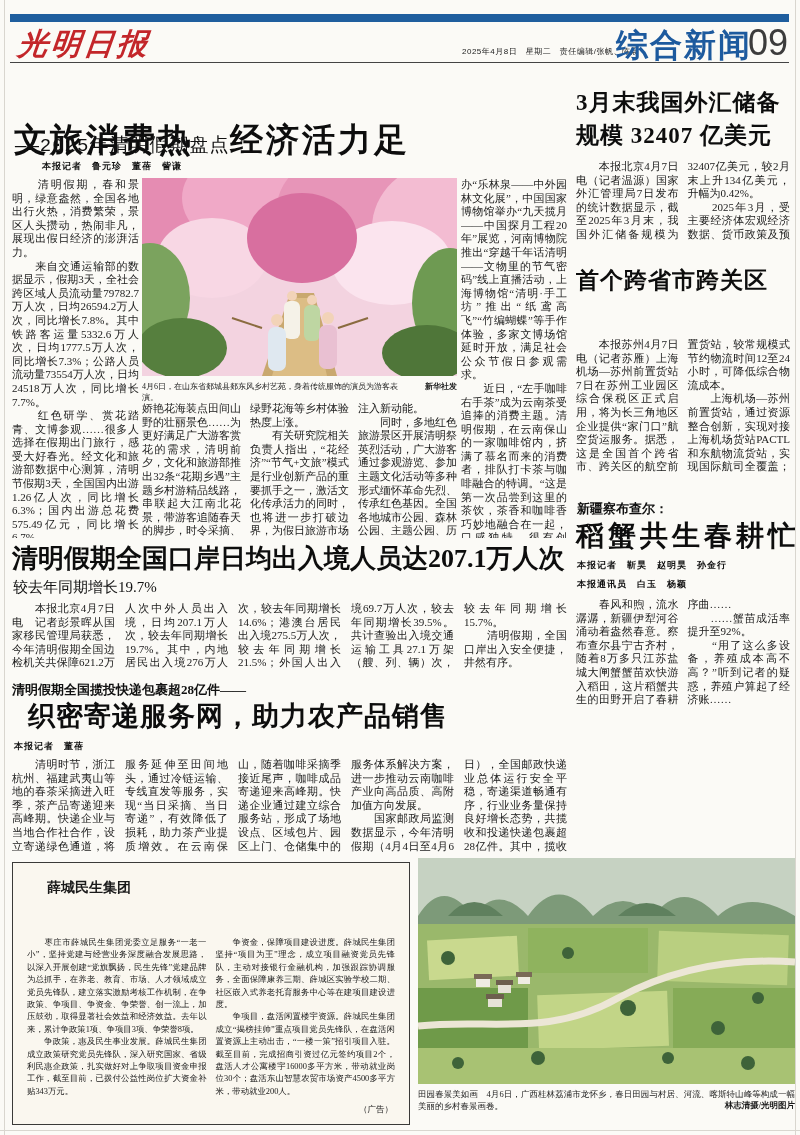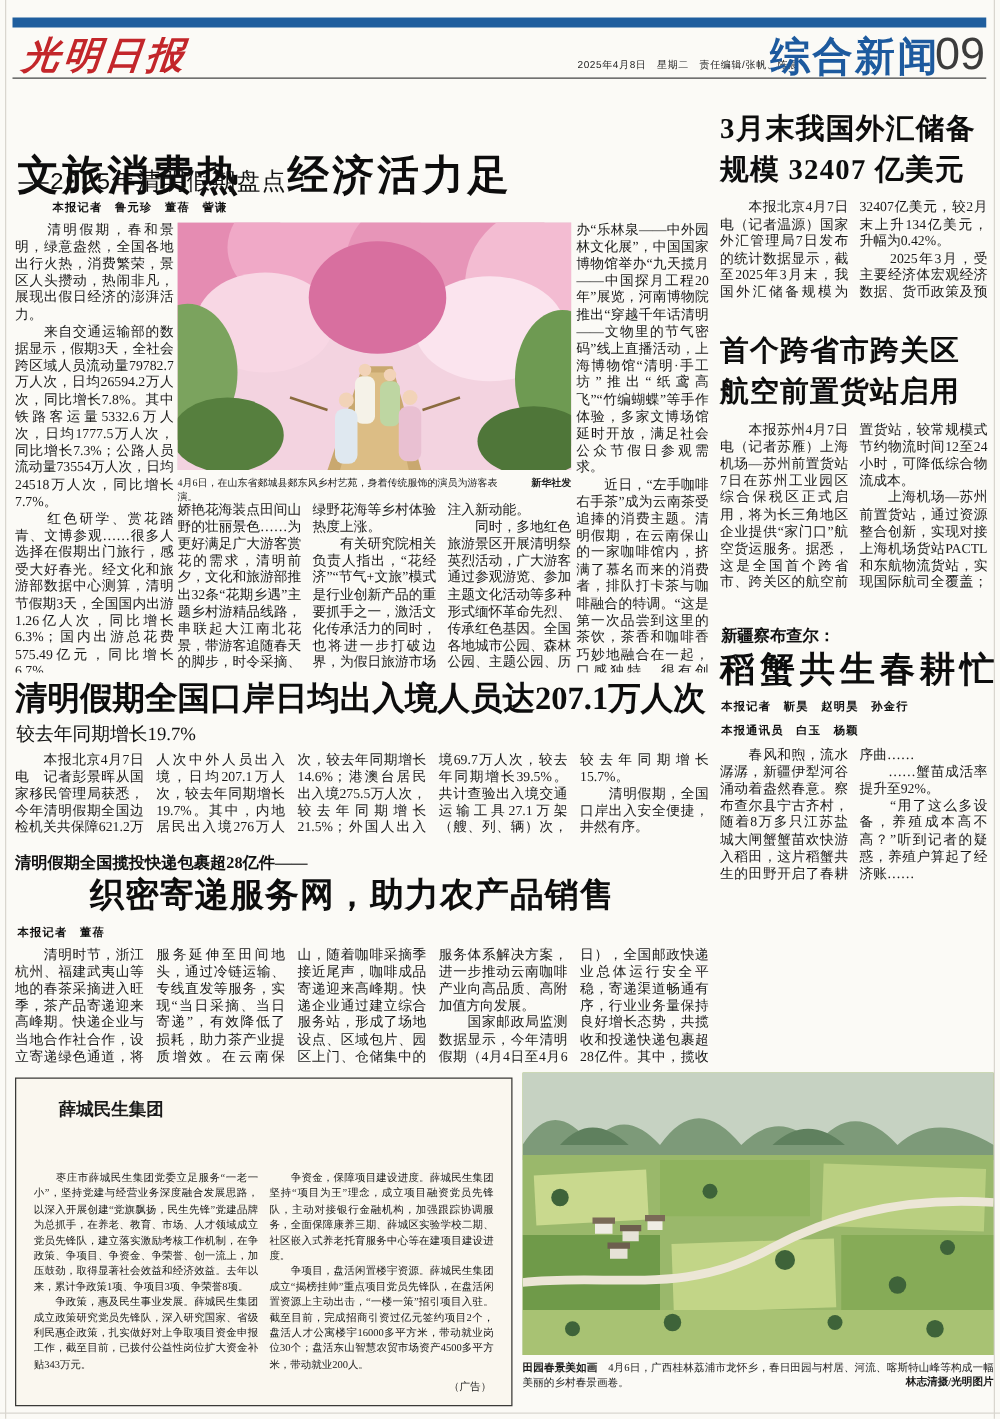--- a/index.html
+++ b/index.html
@@ -33,32 +33,32 @@
   .cap{font-size:8px;color:#222;display:flex;justify-content:space-between;line-height:11px;}
   .cap .credit{font-weight:bold;white-space:nowrap;margin-left:24px;}
 
   .sb-h{font-size:23px;font-weight:bold;line-height:33px;color:#0d0d0d;letter-spacing:1px;}
   .kicker{font-size:13px;font-weight:bold;color:#111;}
   .h-crab{font-size:28px;font-weight:bold;letter-spacing:4px;color:#0d0d0d;}
 
   .h-border{left:12px;top:541px;width:556px;font-size:26px;font-weight:bold;letter-spacing:0px;color:#0d0d0d;}
   .h-border-sub{left:13px;top:578px;font-size:15px;color:#111;}
 
-  .h-express{left:12px;top:698px;width:480px;font-size:27px;font-weight:bold;letter-spacing:1px;color:#0d0d0d;text-align:right;}
+  .h-express{left:28px;top:698px;width:480px;font-size:27px;font-weight:bold;letter-spacing:1px;color:#0d0d0d;}
 
   .box{left:12px;top:862px;width:396px;height:261px;border:1.5px solid #3a3a38;background:#faf7ef;}
   .box .kick{position:absolute;left:34px;top:16px;font-size:14px;font-weight:bold;}
   .box .hl{position:absolute;left:0;top:38px;width:100%;text-align:center;font-size:24px;
            font-weight:bold;letter-spacing:2px;}
   .box .bd{position:absolute;left:14px;top:74px;width:368px;height:166px;
            font-size:8.4px;line-height:12.4px;}
   .box .ad{position:absolute;right:16px;bottom:8px;font-size:8.5px;color:#222;}
 
   .land-cap{left:418px;top:1088px;width:377px;font-size:8.5px;line-height:12px;text-align:justify;color:#1c1c1c;}
-  .land-cap .t{font-weight:bold;}
+  .land-cap .t{font-weight:normal;}
   .land-credit{left:418px;top:1100px;width:377px;text-align:right;font-size:8.5px;font-weight:bold;}
 </style>
 </head>
 <body>
 
 <div class="topbar abs"></div>
 <div class="logo abs">光明日报</div>
 <div class="dateline abs">2025年4月8日　星期二　责任编辑/张帆、陈晨</div>
 <div class="section abs">综合新闻</div>
 <div class="pagenum abs">09</div>
@@ -128,21 +128,20 @@
     <span>3月末我国外汇储备</span><br>
     <span>规模 32407 亿美元</span>
   </div>
   <div class="abs bodytext cols2" style="left:576px;top:160px;width:214px;height:92px;">　　本报北京4月7日电（记者温源）国家外汇管理局7日发布的统计数据显示，截至2025年3月末，我国外汇储备规模为32407亿美元，较2月末上升134亿美元，升幅为0.42%。
 　　2025年3月，受主要经济体宏观经济数据、货币政策及预期等因素影响，美元指数下跌，全球金融资产价格总体下跌。汇率折算和资产价格变化等因素综合作用，当月外汇储备规模上升。我国经济运行总体平稳、稳中有进，一揽子存量政策和增量政策接续发力显效，高质量发展扎实推进，为外汇储备规模保持基本稳定提供支撑。</div>
 </div>
 
 <div>
   <div class="abs sb-h" style="left:576px;top:264px;width:214px;">
     <span>首个跨省市跨关区</span><br>
-    <span>航空前置货站启用</span>
   </div>
   <div class="abs bodytext cols2" style="left:576px;top:338px;width:214px;height:148px;">　　本报苏州4月7日电（记者苏雁）上海机场—苏州前置货站7日在苏州工业园区综合保税区正式启用，将为长三角地区企业提供“家门口”航空货运服务。据悉，这是全国首个跨省市、跨关区的航空前置货站，较常规模式节约物流时间12至24小时，可降低综合物流成本。
 　　上海机场—苏州前置货站，通过资源整合创新，实现对接上海机场货站PACTL和东航物流货站，实现国际航司全覆盖；通过业务模式创新，经由上海机场出口的货物，在苏州实现了货物安检前置、海关查验前置，服务规范前置，进一步提升了物流效率。
 　　启用当天，首票一次性民航安检……</div>
 </div>
 
 <div>
   <div class="abs kicker" style="left:577px;top:500px;">新疆察布查尔：</div>
   <div class="abs h-crab" style="left:576px;top:517px;">稻蟹共生春耕忙</div>
   <div class="abs byline" style="left:577px;top:559px;">本报记者　靳昊　赵明昊　孙金行</div>

